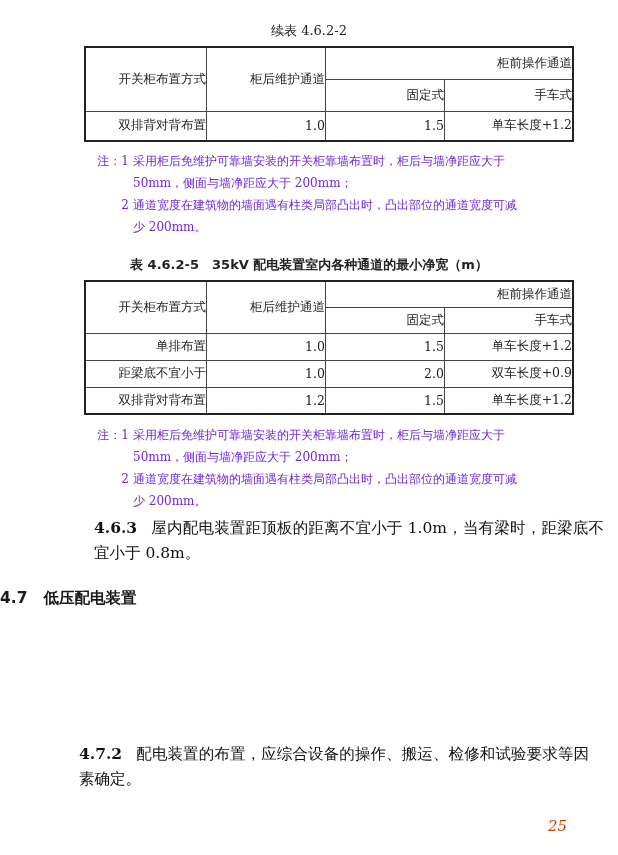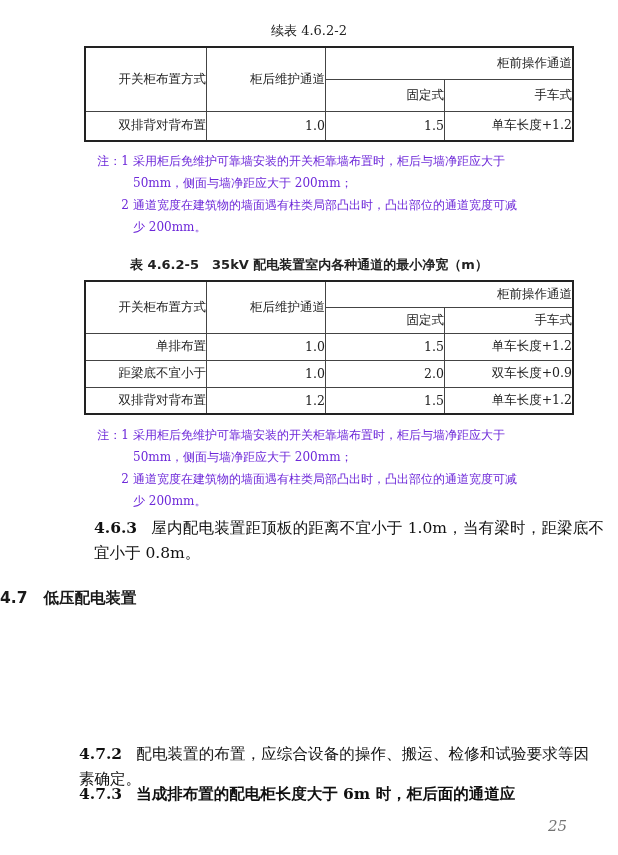--- a/index.html
+++ b/index.html
@@ -31,21 +31,21 @@
     text-align: justify;
   }
   .para .num { font-weight: bold; margin-right: 14px; }
   .para.boldtext { font-weight: bold; }
   .section-title {
     position: absolute; left: 0; width: 618px; text-align: left; font-size: 15.5px; font-weight: bold;
     font-family: "DejaVu Sans", "Liberation Sans", sans-serif;
   }
   .section-title .num { margin-right: 16px; }
   .page-number {
-    position: absolute; left: 548px; top: 817px; font-size: 15px; font-style: italic; color: #737373;
+    position: absolute; left: 548px; top: 817px; font-size: 15px; font-style: italic; color: #c2410c;
   }
 </style>
 </head>
 <body>
 
 <div class="page">
 
   <div class="tcaption" style="top:22px;">续表 4.6.2-2</div>
   <table class="spec" style="top:46px;">
     <tbody>
@@ -132,18 +132,15 @@
 
   <div class="section-title" style="top:588px;">
     <span class="num">4.7</span><span>低压配电装置</span>
   </div>
 
 
   <div class="para" style="top:729px;margin-top:12px;">
     <span class="num">4.7.2</span><span>配电装置的布置，应综合设备的操作、搬运、检修和试验要求等因素确定。</span>
   </div>
 
-  <div class="para boldtext" style="top:781px;">
-    <span class="num">4.7.3</span><span>当成排布置的配电柜长度大于 6m 时，柜后面的通道应</span>
-  </div>
 
   <div class="page-number">25</div>
 </div>
 
 </body></html>

